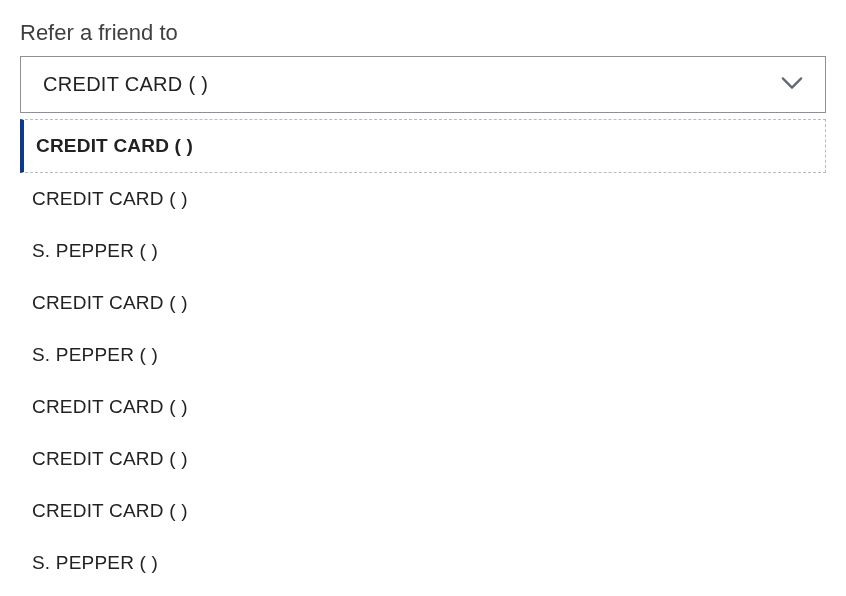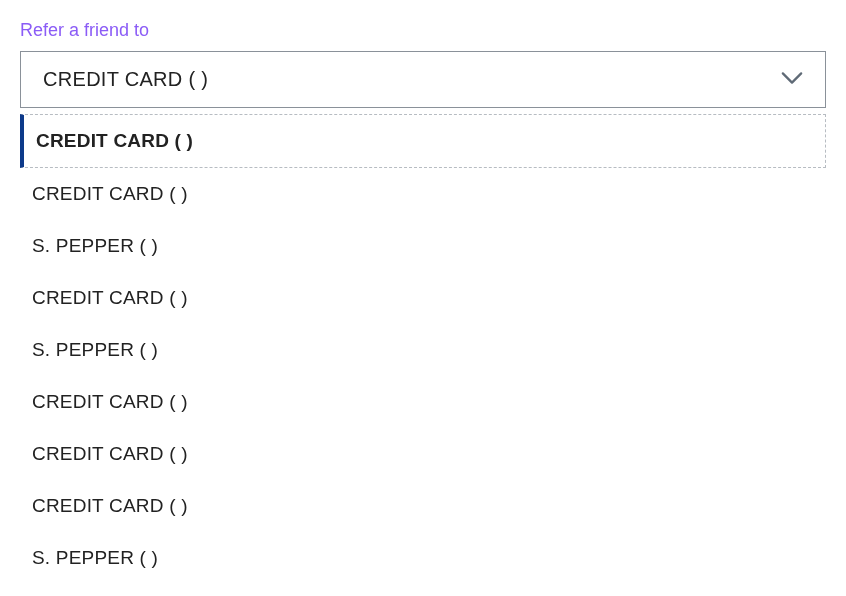--- a/index.html
+++ b/index.html
@@ -7,22 +7,22 @@
       margin: 0;
       padding: 0;
     }
     body {
       font-family: -apple-system, BlinkMacSystemFont, "Segoe UI", Arial, sans-serif;
       background: #fff;
       padding: 20px;
       width: 846px;
     }
     .label {
-      color: #8b5cf6;
-      font-size: 18px;
+      color: #404040;
+      font-size: 22px;
       margin-bottom: 10px;
       font-weight: 400;
     }
     .select-box {
       border: 1px solid #8a9199;
       display: flex;
       align-items: center;
       justify-content: space-between;
       padding: 16px 22px;
       cursor: pointer;

